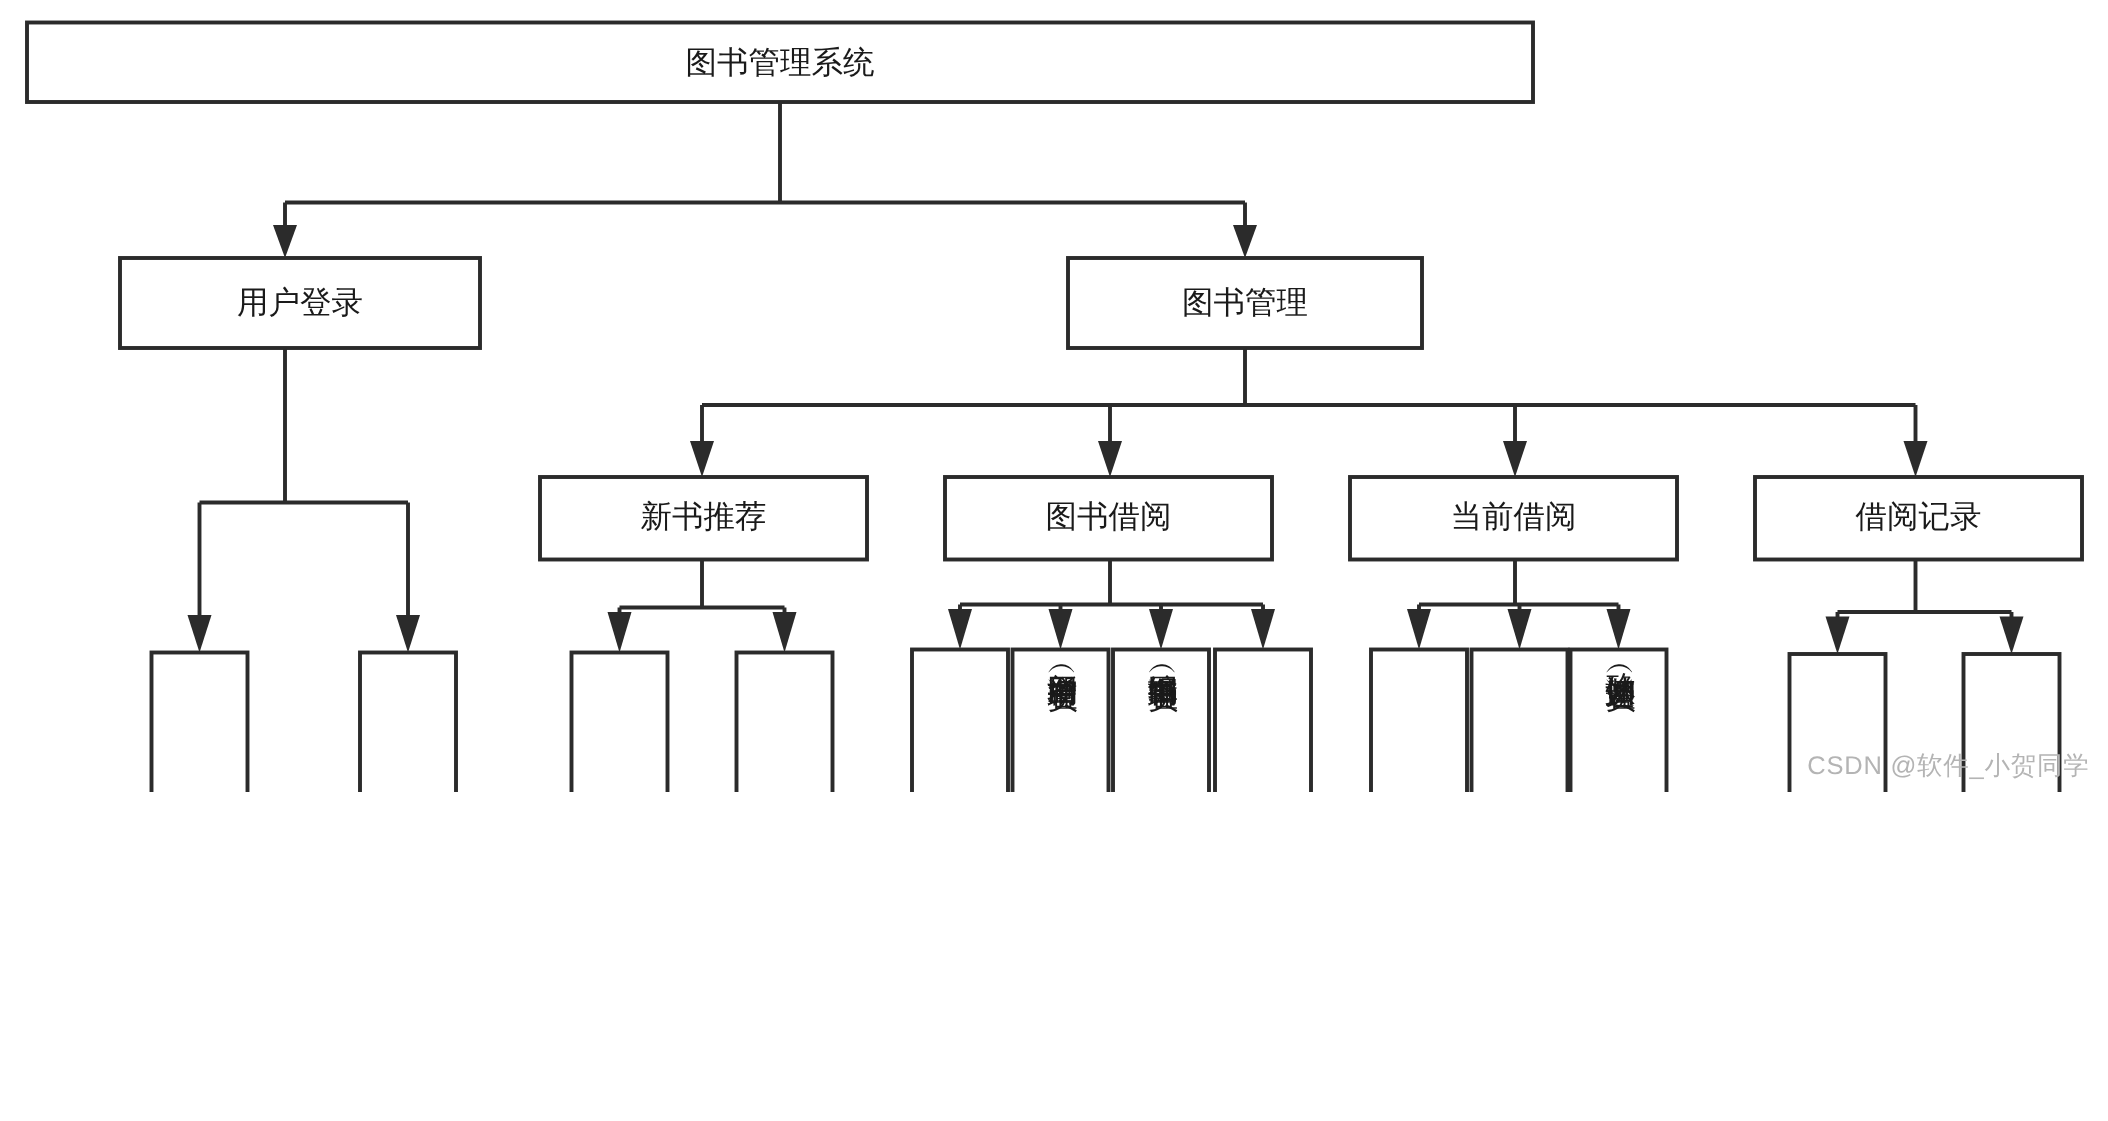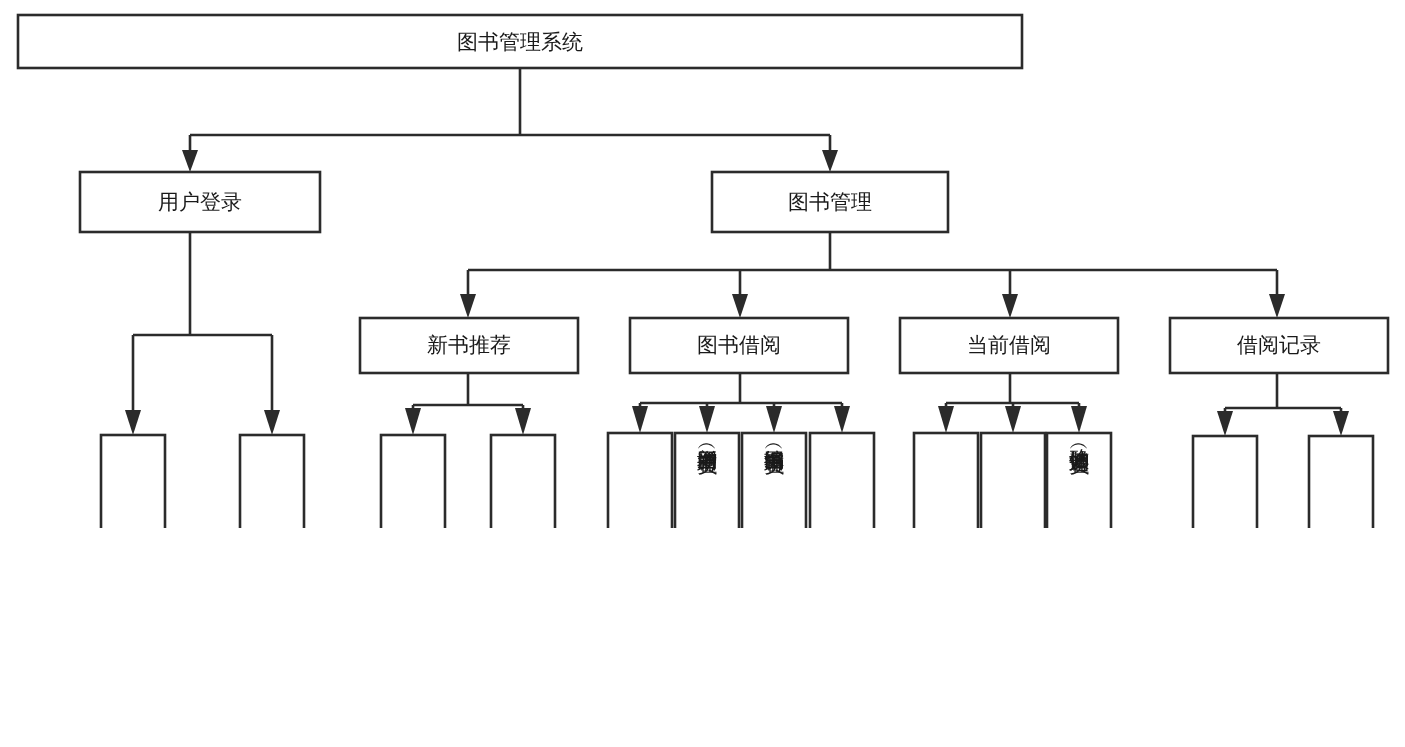--- a/index.html
+++ b/index.html
@@ -249,14 +249,15 @@
     <span class="leaf-label">确认归还（管理员）</span>
   </div>
 
   <div class="leaf-label-wrap" style="left:1193px; top:436px; width:64px; height:299px;">
     <span class="leaf-label">新增借阅记录</span>
   </div>
   <div class="leaf-label-wrap" style="left:1309px; top:436px; width:64px; height:299px;">
     <span class="leaf-label">查询借阅记录</span>
   </div>
 
+  <div class="watermark">CSDN @软件_小贺同学</div>
 
 </div>
 
 </body></html>

